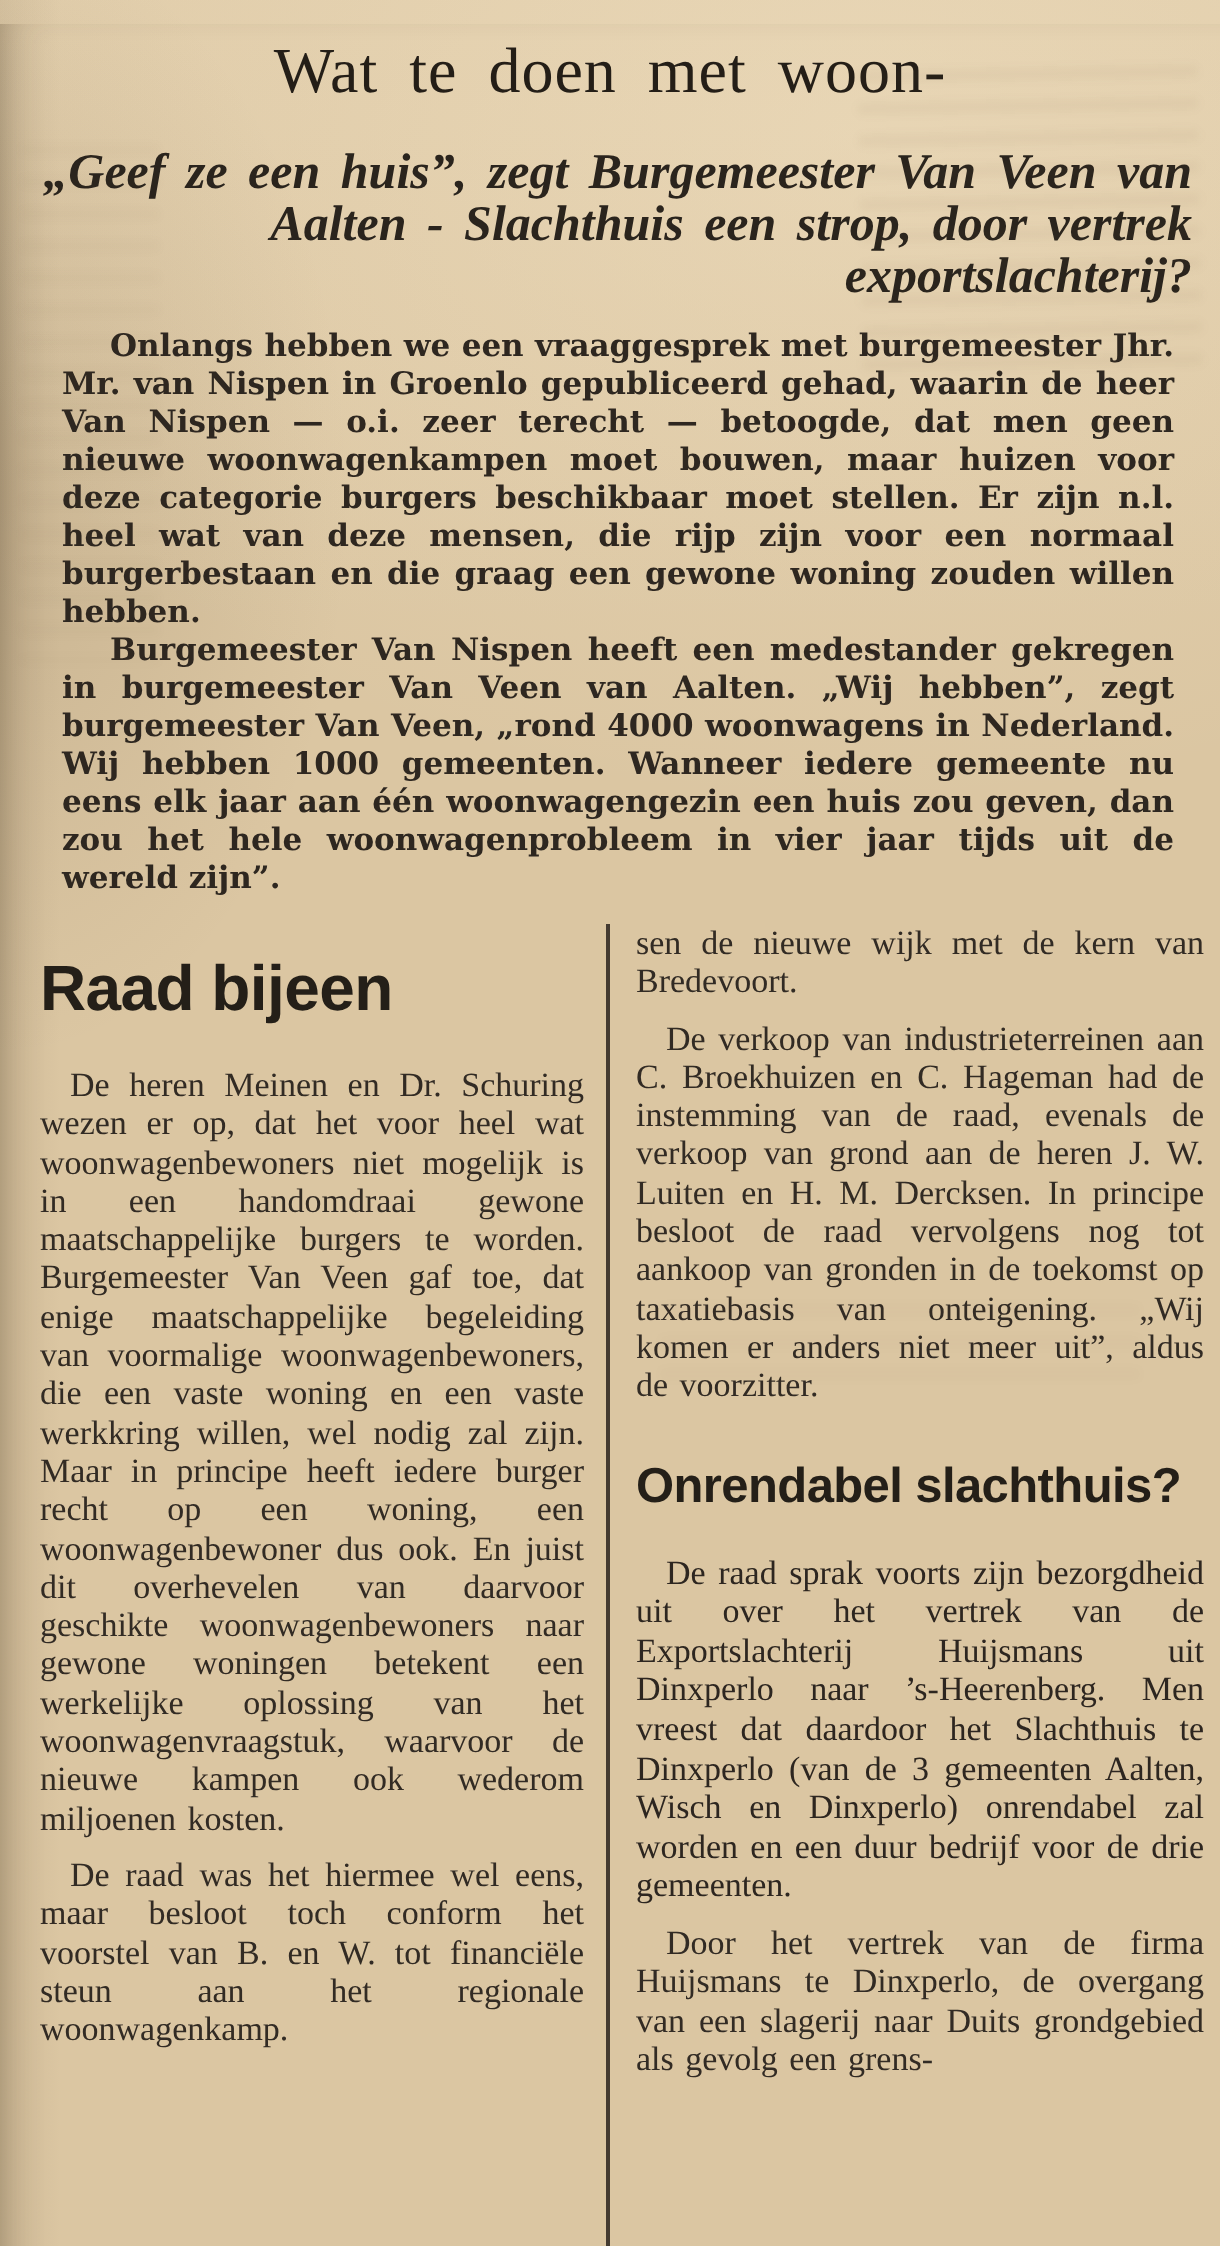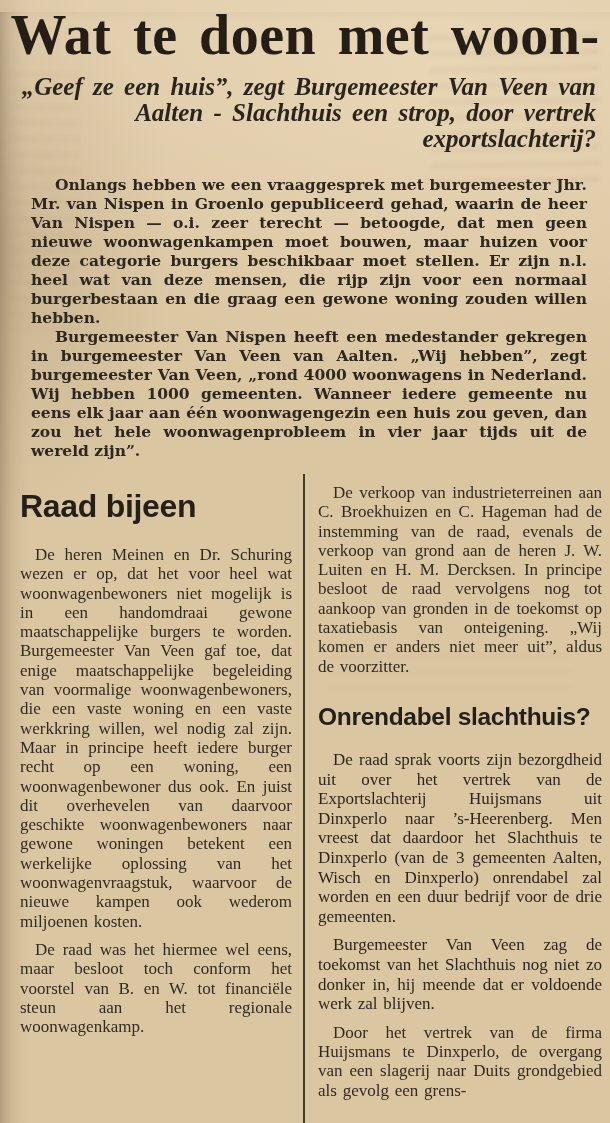--- a/index.html
+++ b/index.html
@@ -38,40 +38,40 @@
       transparent 6px, transparent 16px);
   }
   .ghost-a { left: 430px; top: 22px; width: 170px; height: 150px; transform: rotate(-1deg); }
   .ghost-b { left: 10px;  top: 60px; width: 70px;  height: 260px; opacity: 0.3; }
   .ghost-c { left: 330px; top: 640px; width: 240px; height: 40px; opacity: 0.25; }
 
   .headline {
     margin-top: 12px;
     text-align: center;
     font-family: "Liberation Serif", serif;
-    font-weight: 700;
-    font-size: 56px;
+    font-weight: 400;
+    font-size: 32px;
     line-height: 46px;
     letter-spacing: 0.5px;
     word-spacing: 7px;
     color: #241e17;
   }
   .subheadline {
     margin: 16px 14px 0 14px;
     text-align: right;
     font-family: "Liberation Serif", serif;
     font-style: italic;
     font-weight: 700;
     font-size: 25px;
     line-height: 26px;
     word-spacing: 4px;
     color: #2a241d;
   }
   .lead {
-    margin-top: 23px;
+    margin-top: 11px;
     padding: 0 23px 0 31px;
     font-family: "DejaVu Serif", serif;
     font-weight: 700;
     font-size: 15.5px;
     line-height: 19px;
     text-align: justify;
     color: #2e2720;
   }
   .lead p { margin: 0; text-indent: 24px; }
 
@@ -147,21 +147,21 @@
 
   <div class="columns">
 
     <div class="col col-left">
       <h3 class="col-heading heading-left">Raad bijeen</h3>
       <p class="gap-before">De heren Meinen en Dr. Schuring wezen er op, dat het voor heel wat woonwagenbewoners niet mogelijk is in een handomdraai gewone maatschappelijke burgers te worden. Burgemeester Van Veen gaf toe, dat enige maatschappelijke begeleiding van voormalige woonwagenbewoners, die een vaste woning en een vaste werkkring willen, wel nodig zal zijn. Maar in principe heeft iedere burger recht op een woning, een woonwagenbewoner dus ook. En juist dit overhevelen van daarvoor geschikte woonwagenbewoners naar gewone woningen betekent een werkelijke oplossing van het woonwagenvraagstuk, waarvoor de nieuwe kampen ook wederom miljoenen kosten.</p>
       <p class="gap-before">De raad was het hiermee wel eens, maar besloot toch conform het voorstel van B. en W. tot financiële steun aan het regionale woonwagenkamp.</p>
     </div>
 
     <div class="col col-right">
+      <p class="first no-indent">sen de nieuwe wijk met de kern van Bredevoort.</p>
       <p>De verkoop van industrieterreinen aan C. Broekhuizen en C. Hageman had de instemming van de raad, evenals de verkoop van grond aan de heren J. W. Luiten en H. M. Dercksen. In principe besloot de raad vervolgens nog tot aankoop van gronden in de toekomst op taxatiebasis van onteigening. „Wij komen er anders niet meer uit”, aldus de voorzitter.</p>
       <h3 class="col-heading heading-right">Onrendabel slachthuis?</h3>
       <p class="first bold">De raad sprak voorts zijn bezorgdheid uit over het vertrek van de Exportslachterij Huijsmans uit Dinxperlo naar ’s-Heerenberg. Men vreest dat daardoor het Slachthuis te Dinxperlo (van de 3 gemeenten Aalten, Wisch en Dinxperlo) onrendabel zal worden en een duur bedrijf voor de drie gemeenten.</p>
-      <p class="bold">Burgemeester Van Veen zag de toekomst van het Slachthuis nog niet zo donker in, hij meende dat er voldoende werk zal blijven.</p>
       <p class="gap-before">Door het vertrek van de firma Huijsmans te Dinxperlo, de overgang van een slagerij naar Duits grondgebied als gevolg een grens-</p>
     </div>
 
   </div>
 </div>
 
 </body></html>

